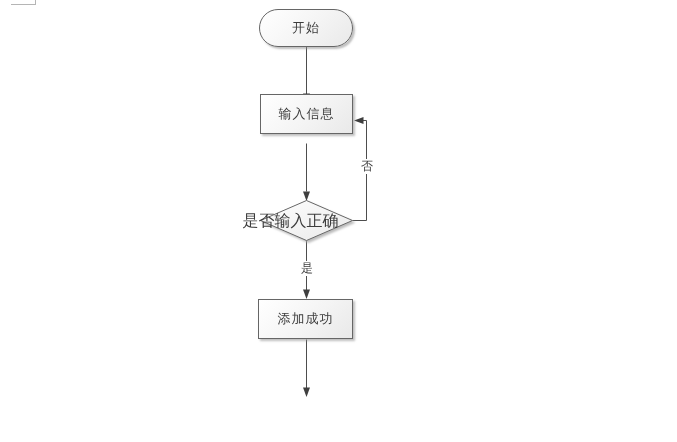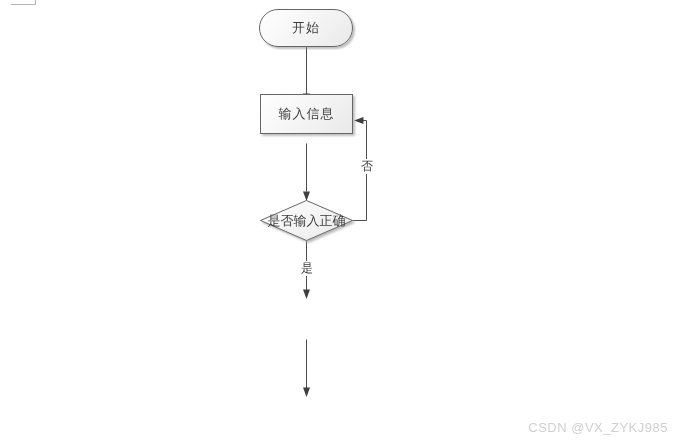--- a/index.html
+++ b/index.html
@@ -38,25 +38,25 @@
     letter-spacing: 1px;
     color: #3c3c3c;
   }
   .terminator { border-radius: 19px; }
   #node-start { left: 259px; top: 9px;   width: 94px; height: 38px; }
   #node-input { left: 260px; top: 94px; width: 93px; height: 40px; }
   #node-add   { left: 258px; top: 299px; width: 95px; height: 40px; }
   #node-end   { left: 258px; top: 397px; width: 94px; height: 36px; }
   .diamond-label {
     position: absolute;
-    left: 246px; top: 213px;
+    left: 230px; top: 213px;
     width: 121px; height: 15px;
     line-height: 15px;
     text-align: center;
-    font-size: 13px;
+    font-size: 16px;
     color: #3c3c3c;
     white-space: nowrap;
   }
   .edge-label {
     position: absolute;
     width: 16px; height: 15px;
     line-height: 15px;
     text-align: center;
     font-size: 12px;
     color: #3c3c3c;
@@ -112,21 +112,23 @@
   <div class="node terminator" id="node-start">
     <span>开始</span>
   </div>
 
   <div class="node" id="node-input">
     <span>输入信息</span>
   </div>
 
   <div class="diamond-label">是否输入正确</div>
 
+  <div class="node" id="node-add">
+    <span>添加成功</span>
+  </div>
 
 
   <div class="edge-label" id="label-yes">是</div>
 
   <div class="edge-label" id="label-no">否</div>
 
-  <div class="watermark">CSDN @VX_ZYKJ985</div>
 
 </div>
 
 </body></html>

